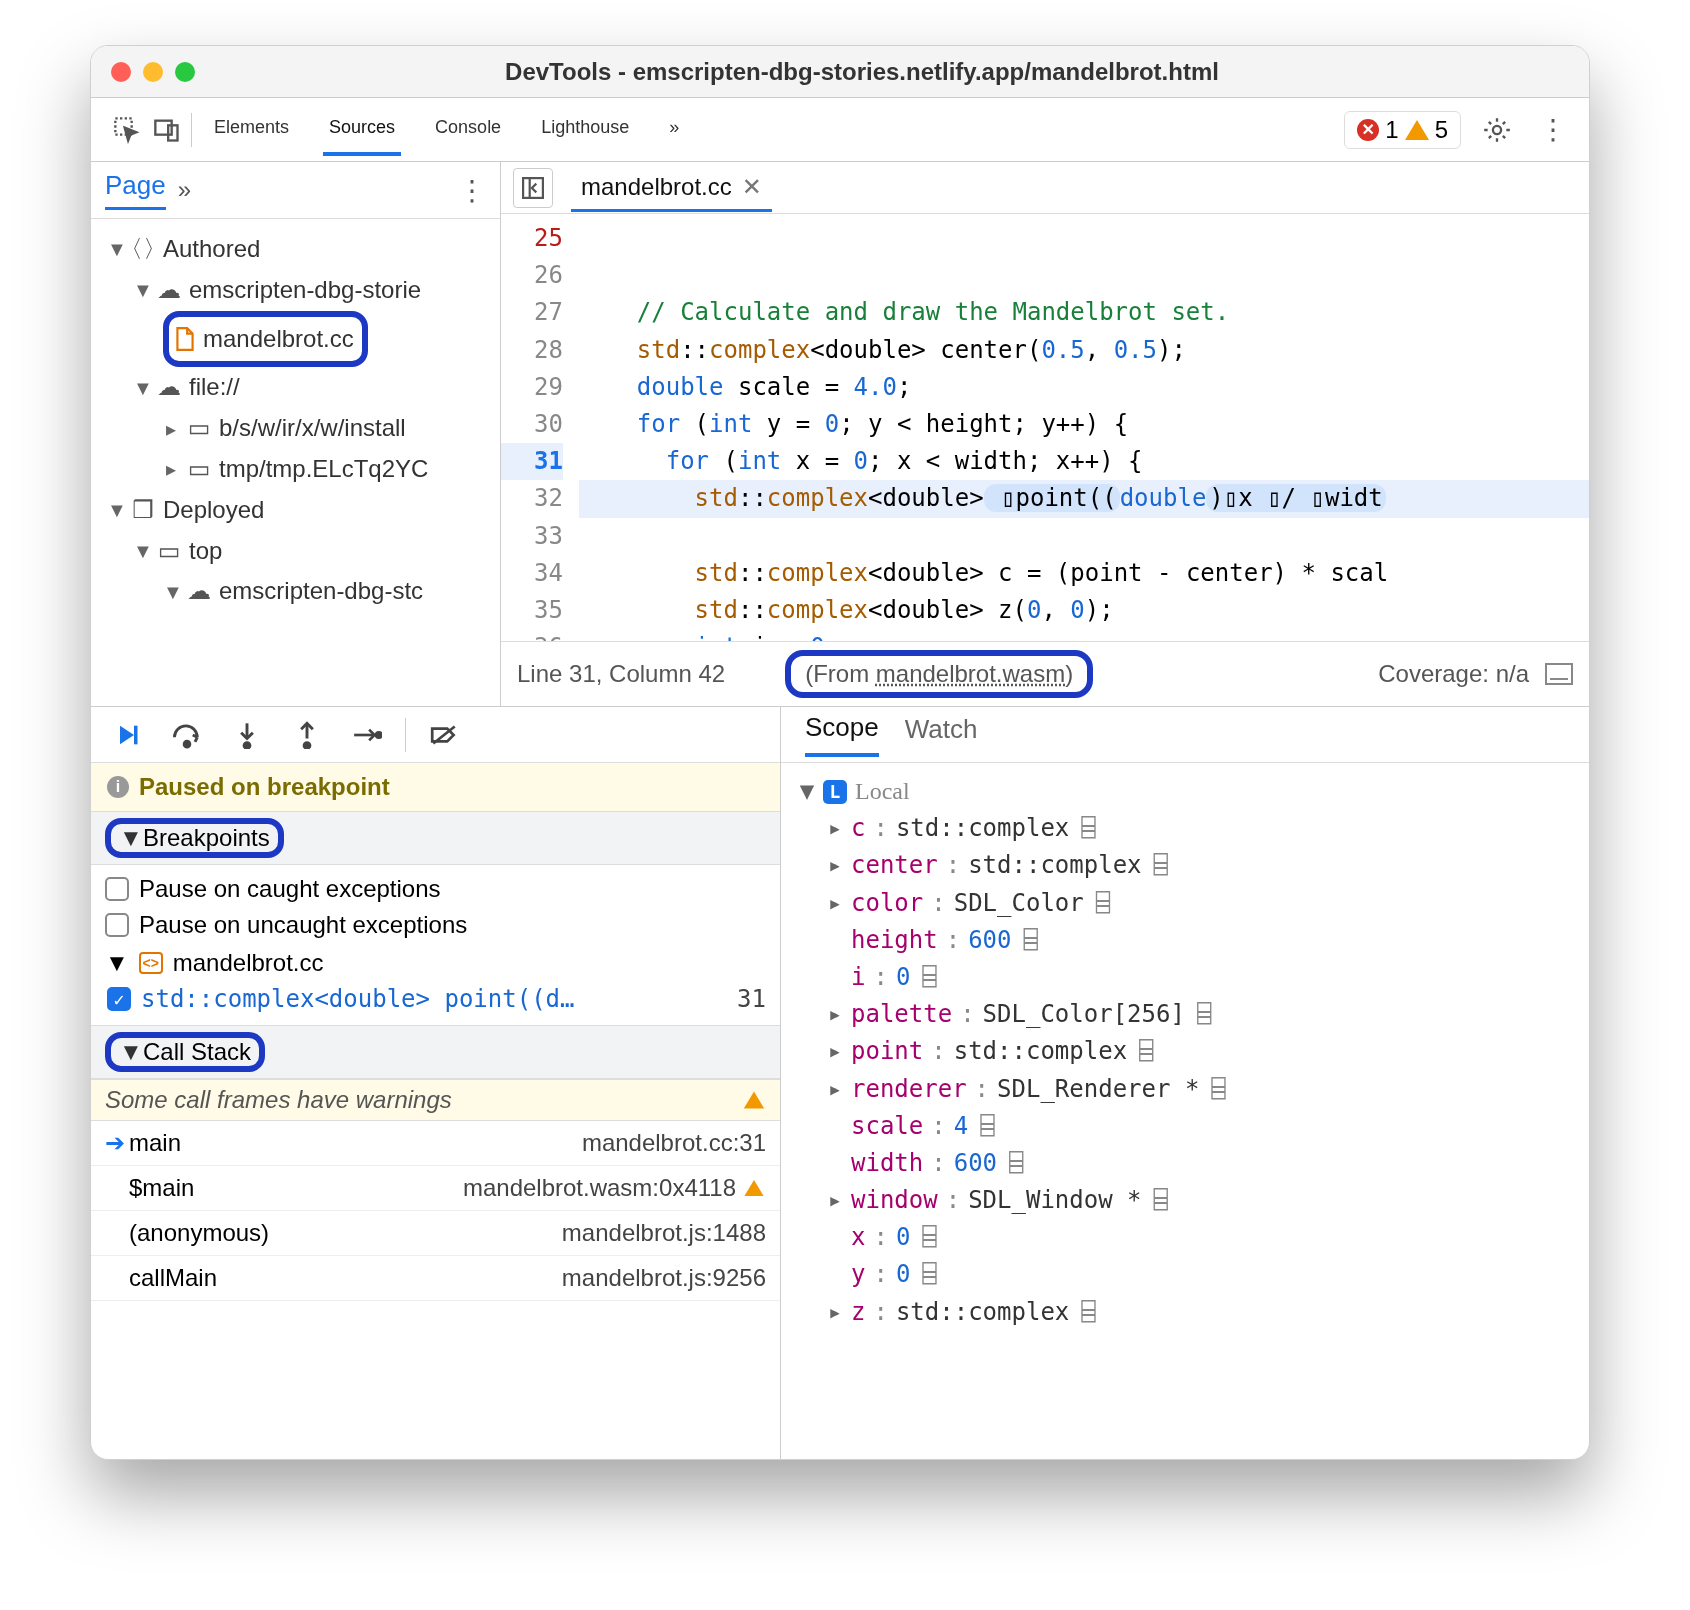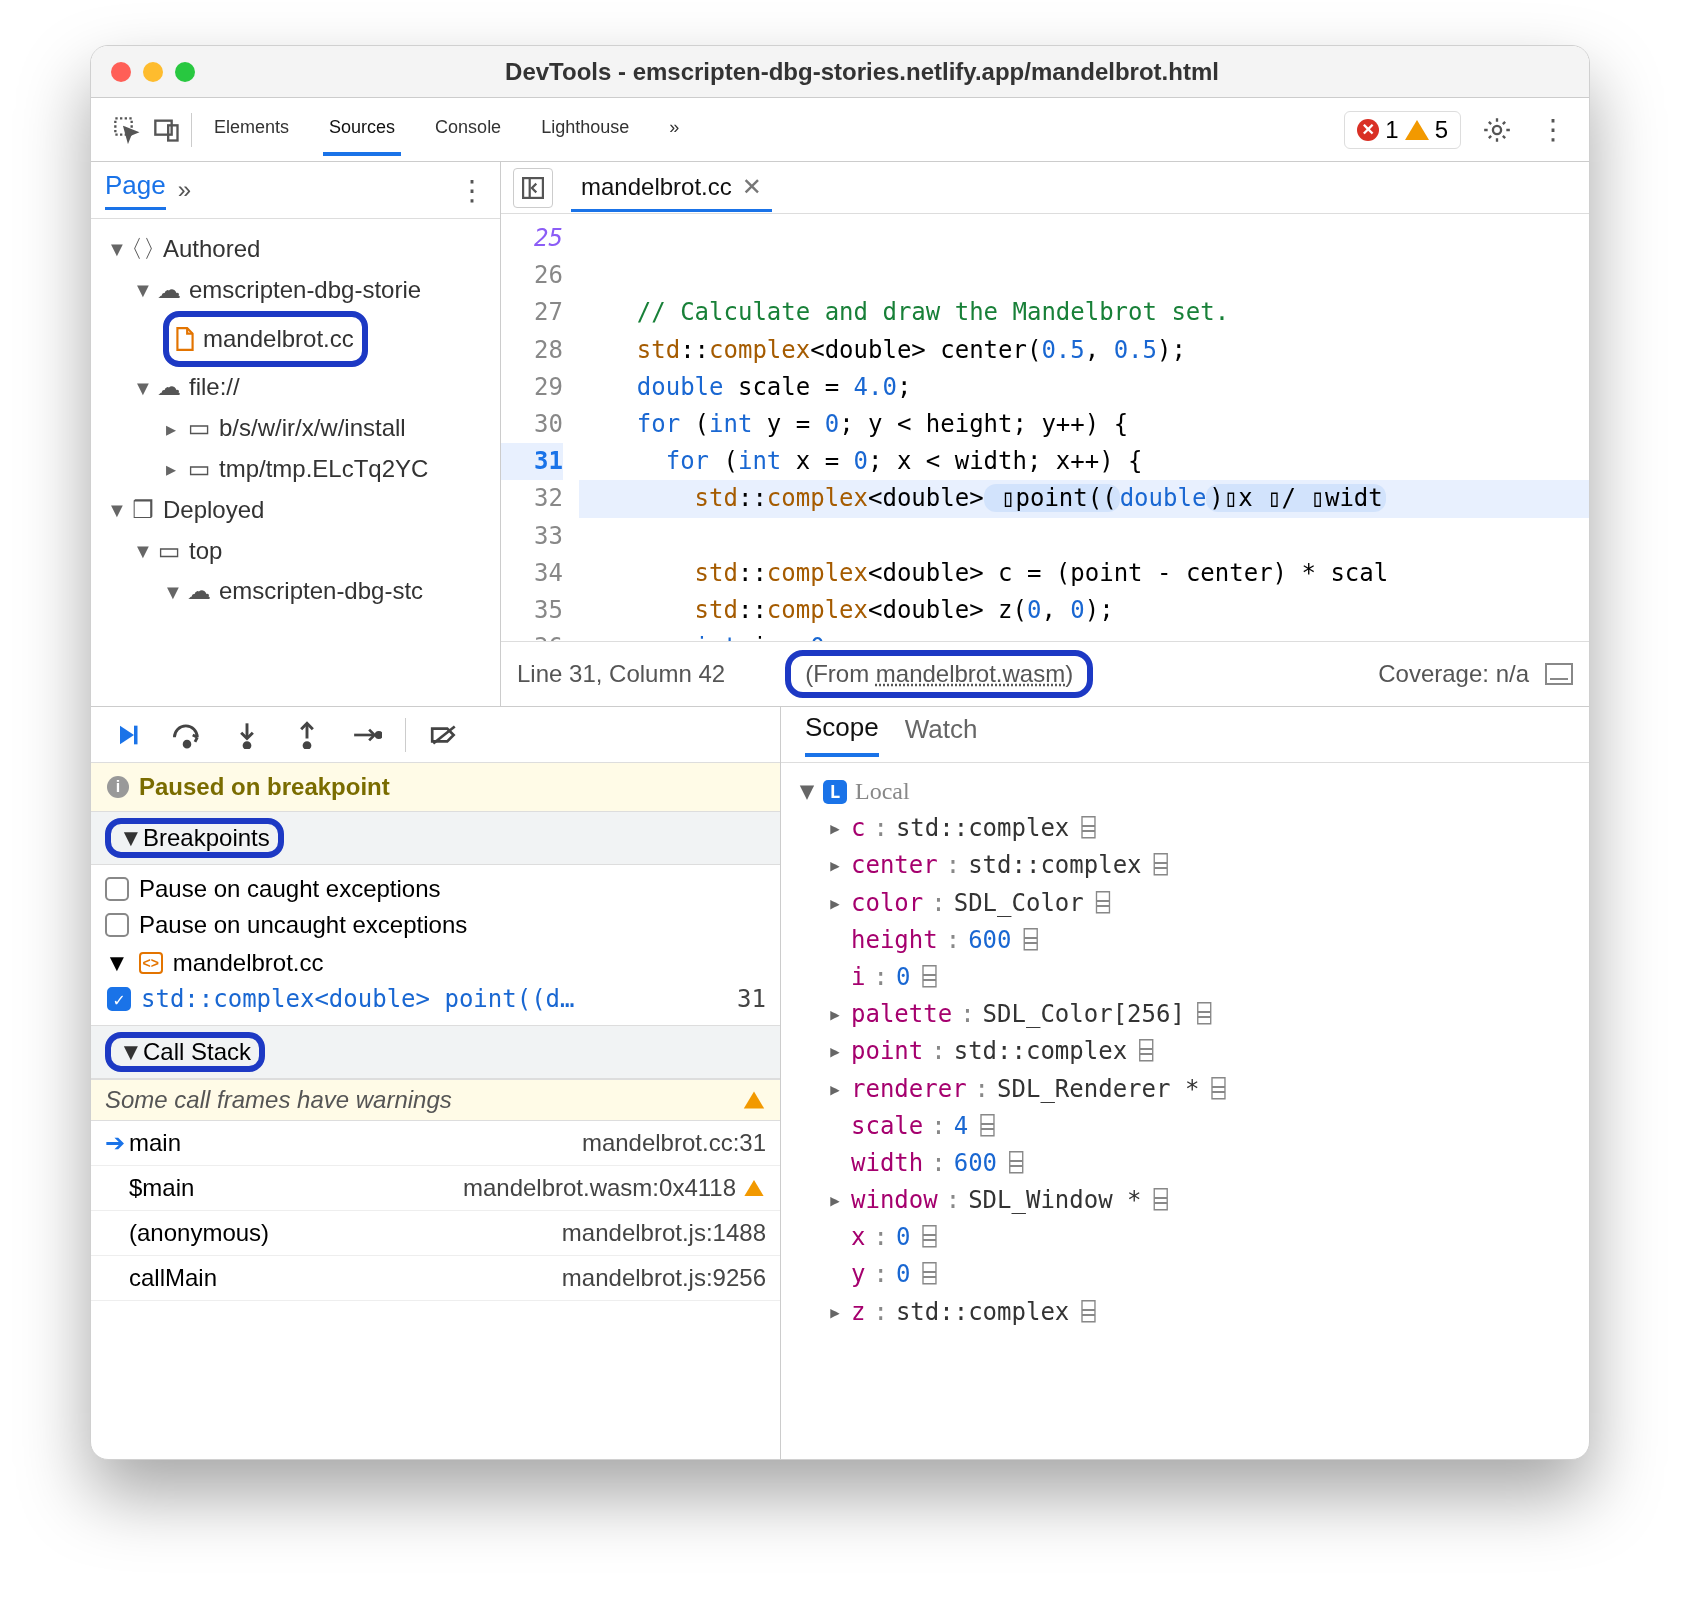--- a/index.html
+++ b/index.html
@@ -238,21 +238,21 @@
               <path d="M13 6 L9 10 L13 14"></path>
             </svg>
         </div>
         <div class="ed-tab">
           <span>mandelbrot.cc</span>
           <span class="close">✕</span>
         </div>
       </div>
       <div class="codewrap">
         <div class="gut">
-          <span style="display:block;color:#8b5cf6;font-style:italic;">25</span>
+          <span style="display:block;color:#b91c1c;">25</span>
           <span style="display:block;">26</span>
           <span style="display:block;">27</span>
           <span style="display:block;">28</span>
           <span style="display:block;">29</span>
           <span style="display:block;">30</span>
           <span class="cur">31</span>
           <span style="display:block;">32</span>
           <span style="display:block;">33</span>
           <span style="display:block;">34</span>
           <span style="display:block;">35</span>

